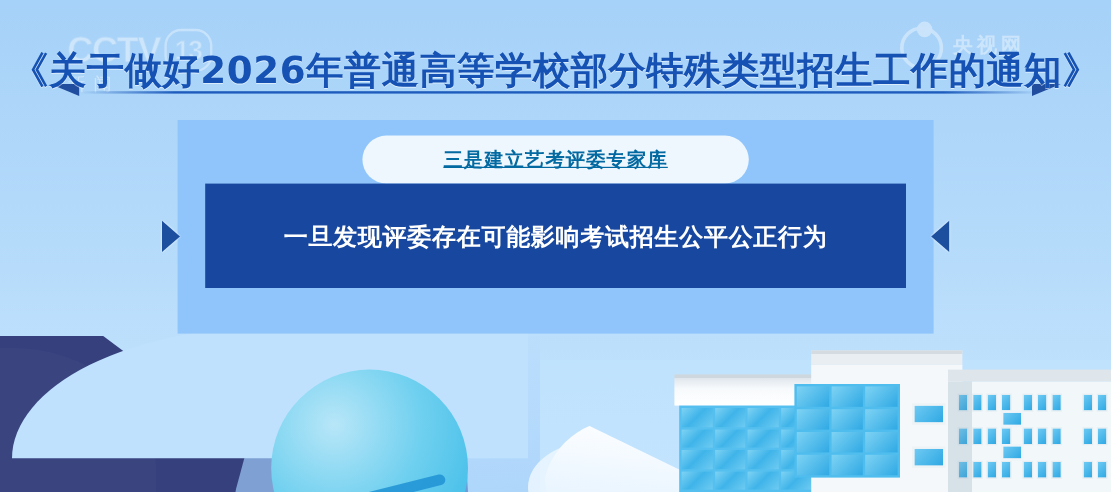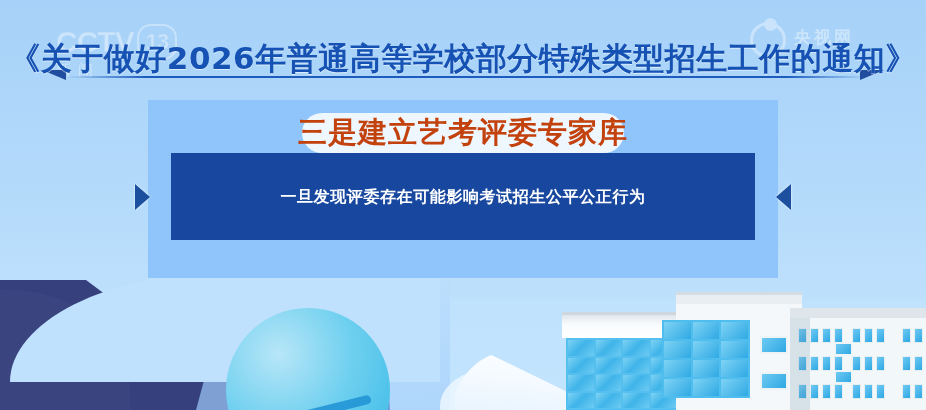--- a/index.html
+++ b/index.html
@@ -113,35 +113,36 @@
     z-index:8;
   }
   #pill {
     position:absolute; left:154px; top:13px;
     width:322px; height:40px;
     background:#eef6fe;
     border-radius:20px;
     display:flex; align-items:center; justify-content:center;
   }
   #pill-label {
-    font-size:29px; font-weight:bold; letter-spacing:1px;
-    color:#c2410c;
+    font-size:16px; font-weight:bold; letter-spacing:1px;
+    color:#0369a1;
     font-family:"DejaVu Sans","Liberation Sans",sans-serif;
     white-space:nowrap;
+    text-decoration:underline;
   }
   #blue-box {
     position:absolute; left:23px; top:53px;
     width:584px; height:87px;
     background:#17479e;
     display:flex; flex-direction:column;
     align-items:center; justify-content:center;
     gap:2px;
   }
   #blue-box .bline {
-    font-size:16px; font-weight:bold; letter-spacing:.6px;
+    font-size:20px; font-weight:bold; letter-spacing:.6px;
     color:#ffffff;
     font-family:"DejaVu Sans","Liberation Sans",sans-serif;
     white-space:nowrap;
     line-height:34px;
   }
 
   .nav-arrow {
     position:absolute; top:184px;
     width:0; height:0;
     border-top:13px solid transparent;

